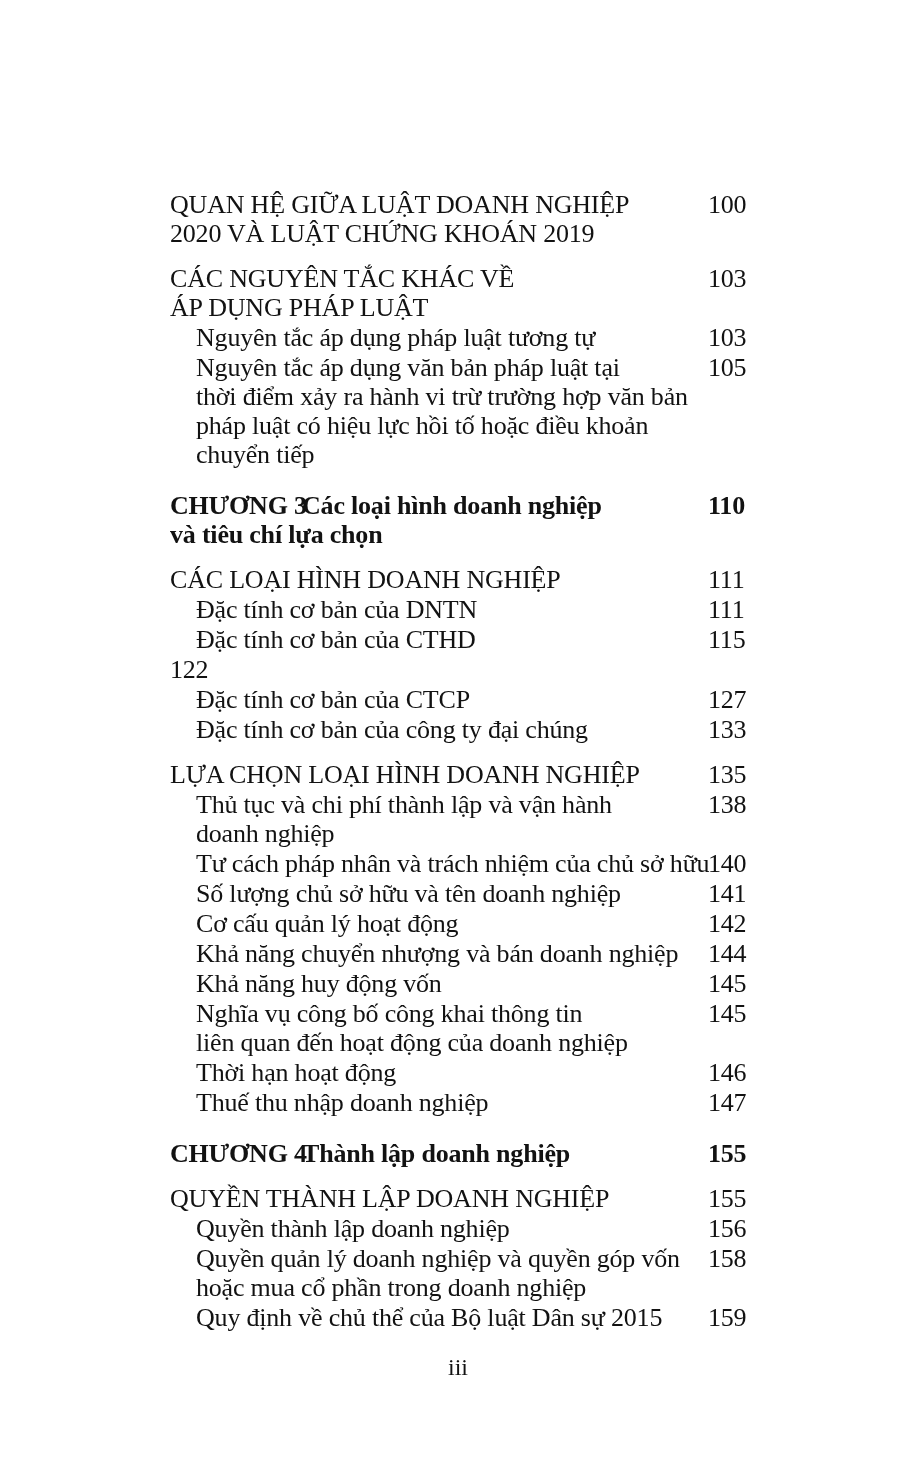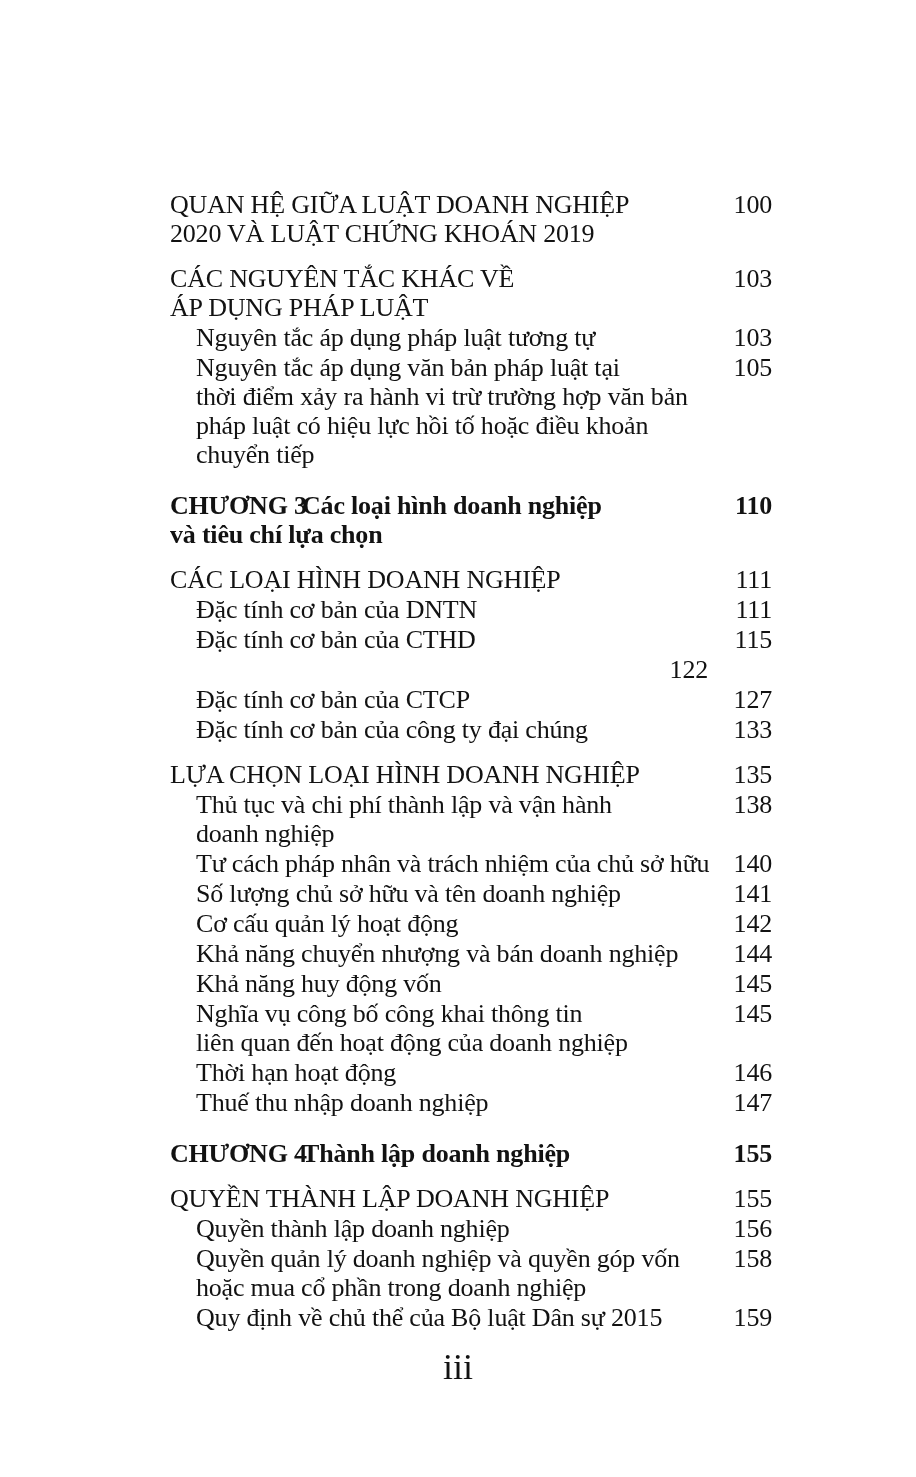--- a/index.html
+++ b/index.html
@@ -32,31 +32,30 @@
   }
   .entry.section { margin-top: 16px; }
   .entry.chapter { margin-top: 22px; font-weight: bold; }
   .entry.sub { margin-top: 1px; }
   .toc .entry:first-child { margin-top: 0; }
   .entry.sub .entry-lines { padding-left: 26px; }
   .entry-lines { min-width: 0; }
   .line { white-space: nowrap; }
   .chapter-label { display: inline-block; width: 132px; }
   .entry-page {
-    text-align: right;
     white-space: nowrap;
     align-self: start;
   }
   .footer {
     position: absolute;
     left: 0;
     top: 1352px;
     width: 100%;
     text-align: center;
-    font-size: 36px;
+    font-size: 24px;
     line-height: 30px;
   }
 </style>
 </head>
 <body>
 
 <div class="page">
   <div class="toc">
       <div class="entry section">
         <div class="entry-lines">

